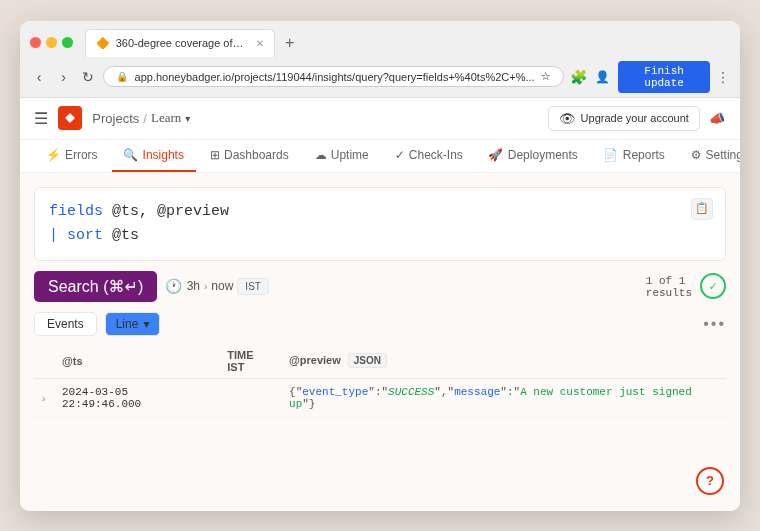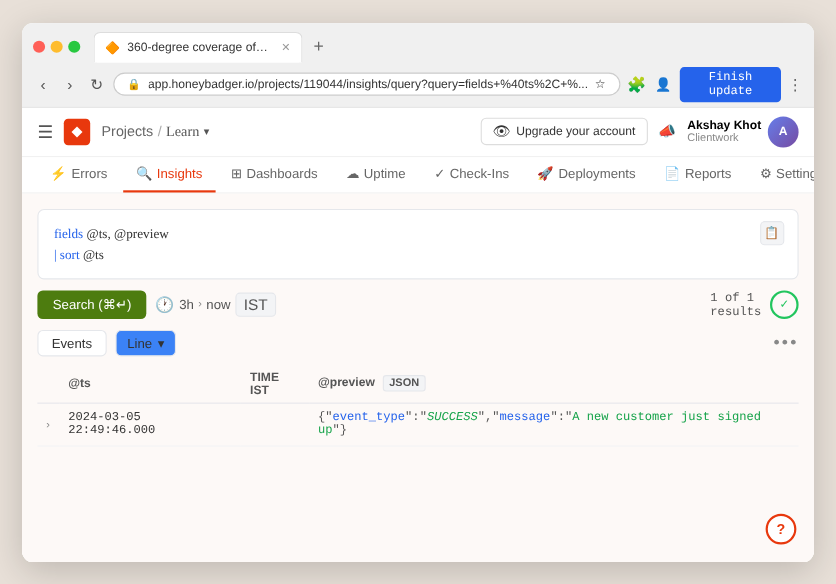--- a/index.html
+++ b/index.html
@@ -230,22 +230,22 @@
     }
     .query-box {
       background: #fff;
       border: 1px solid #e5e7eb;
       border-radius: 6px;
       padding: 12px 14px;
       margin-bottom: 10px;
       position: relative;
     }
     .query-code {
-      font-family: Liberation Serif, serif;
-      font-size: 12px;
+      font-family: Liberation Mono, monospace;
+      font-size: 15px;
       color: #374151;
       line-height: 1.6;
     }
     .kw-fields { color: #2563eb; }
     .kw-sort { color: #2563eb; }
     .var-name { color: #333; }
     .query-copy-btn {
       position: absolute;
       top: 10px;
       right: 12px;
@@ -260,44 +260,44 @@
       cursor: pointer;
       font-size: 11px;
     }
     .search-bar-row {
       display: flex;
       align-items: center;
       gap: 8px;
       margin-bottom: 10px;
     }
     .search-btn {
-      background: #4d7c0f;
+      background: #701a75;
       color: #fff;
       border: none;
       border-radius: 5px;
       padding: 6px 14px;
-      font-size: 12px;
+      font-size: 16px;
       font-weight: 500;
       cursor: pointer;
     }
     .time-controls {
       display: flex;
       align-items: center;
       gap: 4px;
       font-size: 12px;
       color: #555;
     }
     .time-icon { font-size: 14px; color: #888; }
     .time-arrow { font-size: 10px; color: #888; }
     .time-badge {
       background: #f3f4f6;
       border: 1px solid #e5e7eb;
       border-radius: 4px;
       padding: 2px 7px;
-      font-size: 14px;
+      font-size: 10px;
       color: #555;
     }
     .result-info {
       display: flex;
       align-items: flex-end;
       gap: 8px;
       margin-left: auto;
       font-size: 11px;
       color: #555;
       font-family: Liberation Mono, monospace;
@@ -450,27 +450,20 @@
         <span class="breadcrumb-sep">/</span>
         <span class="breadcrumb-current">Learn</span>
         <span class="breadcrumb-dropdown">▾</span>
       </div>
       <div class="header-spacer"></div>
       <button class="upgrade-btn">
         <span style="font-size:13px;">👁</span>
         <span>Upgrade your account</span>
       </button>
       <span class="bell-icon">📣</span>
-      <div class="user-info">
-        <div>
-          <div class="user-name">Akshay Khot</div>
-          <div class="user-company">Clientwork</div>
-        </div>
-        <div class="avatar" style="background:linear-gradient(135deg,#667eea,#764ba2);display:flex;align-items:center;justify-content:center;color:#fff;font-size:11px;font-weight:bold;">A</div>
-      </div>
     </div>
 
     <div class="nav-tabs">
       <div class="nav-tab">
         <span>⚡</span>
         <span>Errors</span>
       </div>
       <div class="nav-tab active">
         <span>🔍</span>
         <span>Insights</span>

